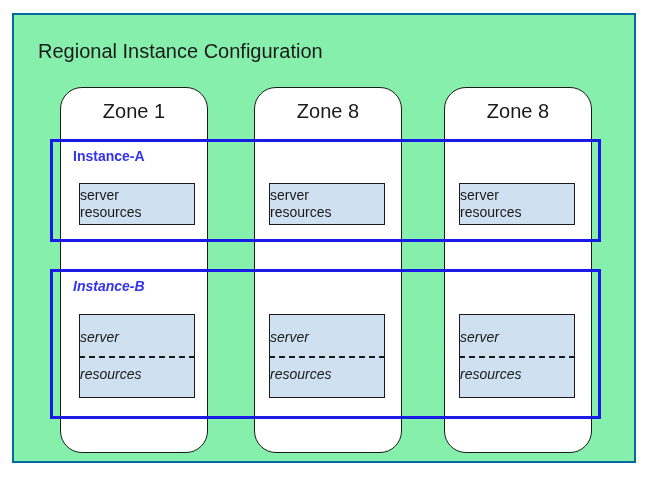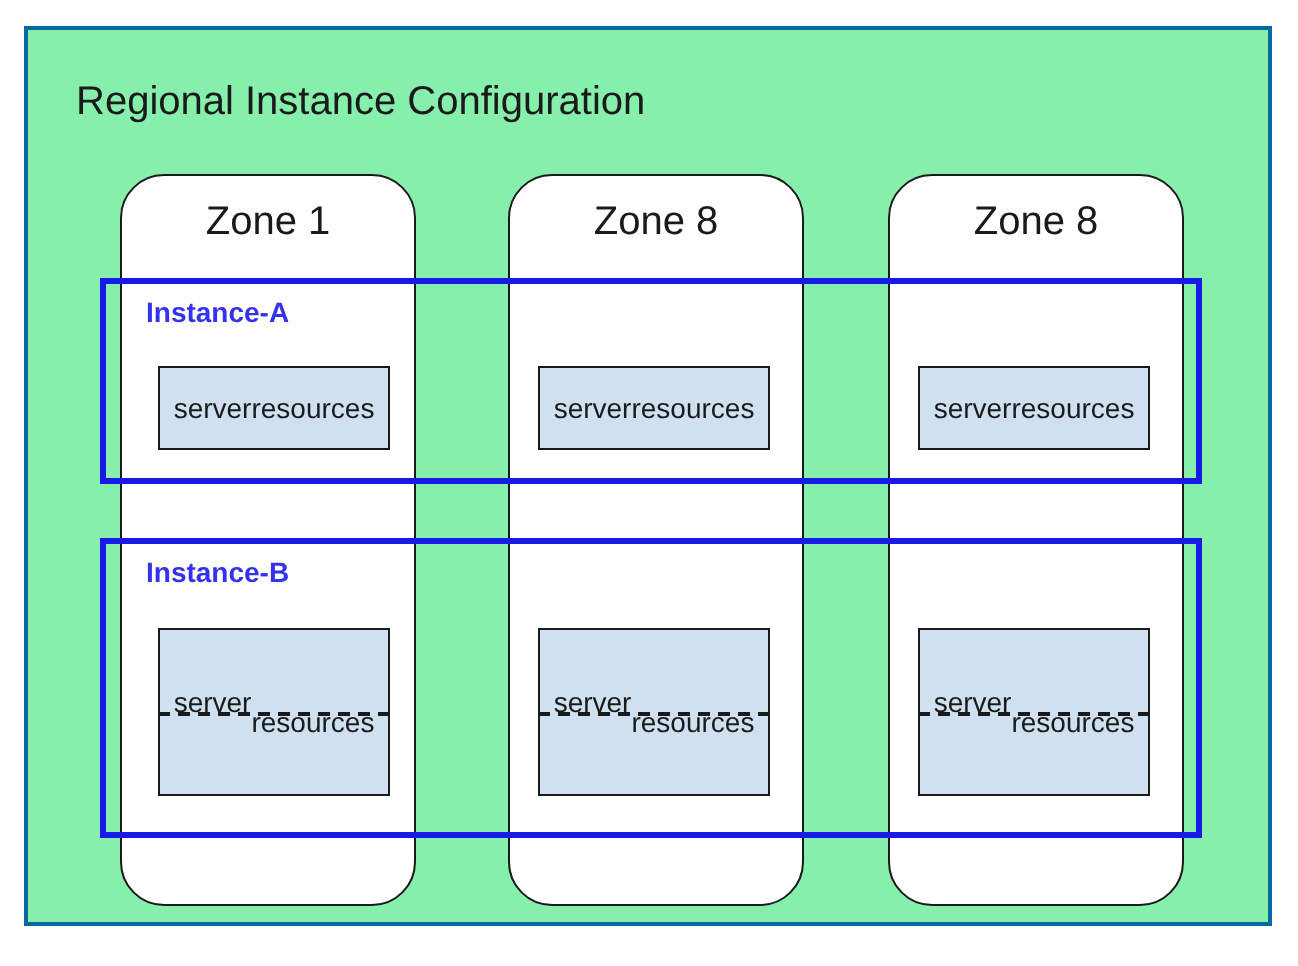--- a/index.html
+++ b/index.html
@@ -73,42 +73,42 @@
   
   .instance-band {
     position: absolute;
     left: 36px;
     width: 551px;
     box-sizing: border-box;
     border: 3px solid #1a1ae6;
     background: transparent;
   }
   .band-a { top: 124px; height: 103px; }
-  .band-b { top: 254px; height: 150px; }
+  .band-b { top: 254px; height: 150px; font-style: italic; }
 
   .instance-label {
     position: absolute;
     left: 20px;
     top: 6px;
     font-size: 14px;
     font-weight: bold;
     color: #3333ee;
     line-height: 17px;
     white-space: nowrap;
   }
 
   
   .res-box {
     position: absolute;
     box-sizing: border-box;
     background: #cfe0f1;
     border: 1px solid #1a1a1a;
     display: flex;
-    flex-direction: row;
-    align-items: center;
+    flex-direction: column;
+    align-items: flex-start;
     justify-content: center;
   }
   .res-box .res-line {
     font-size: 14px;
     line-height: 17px;
     color: #1a1a1a;
     text-align: center;
     white-space: nowrap;
   }
 

